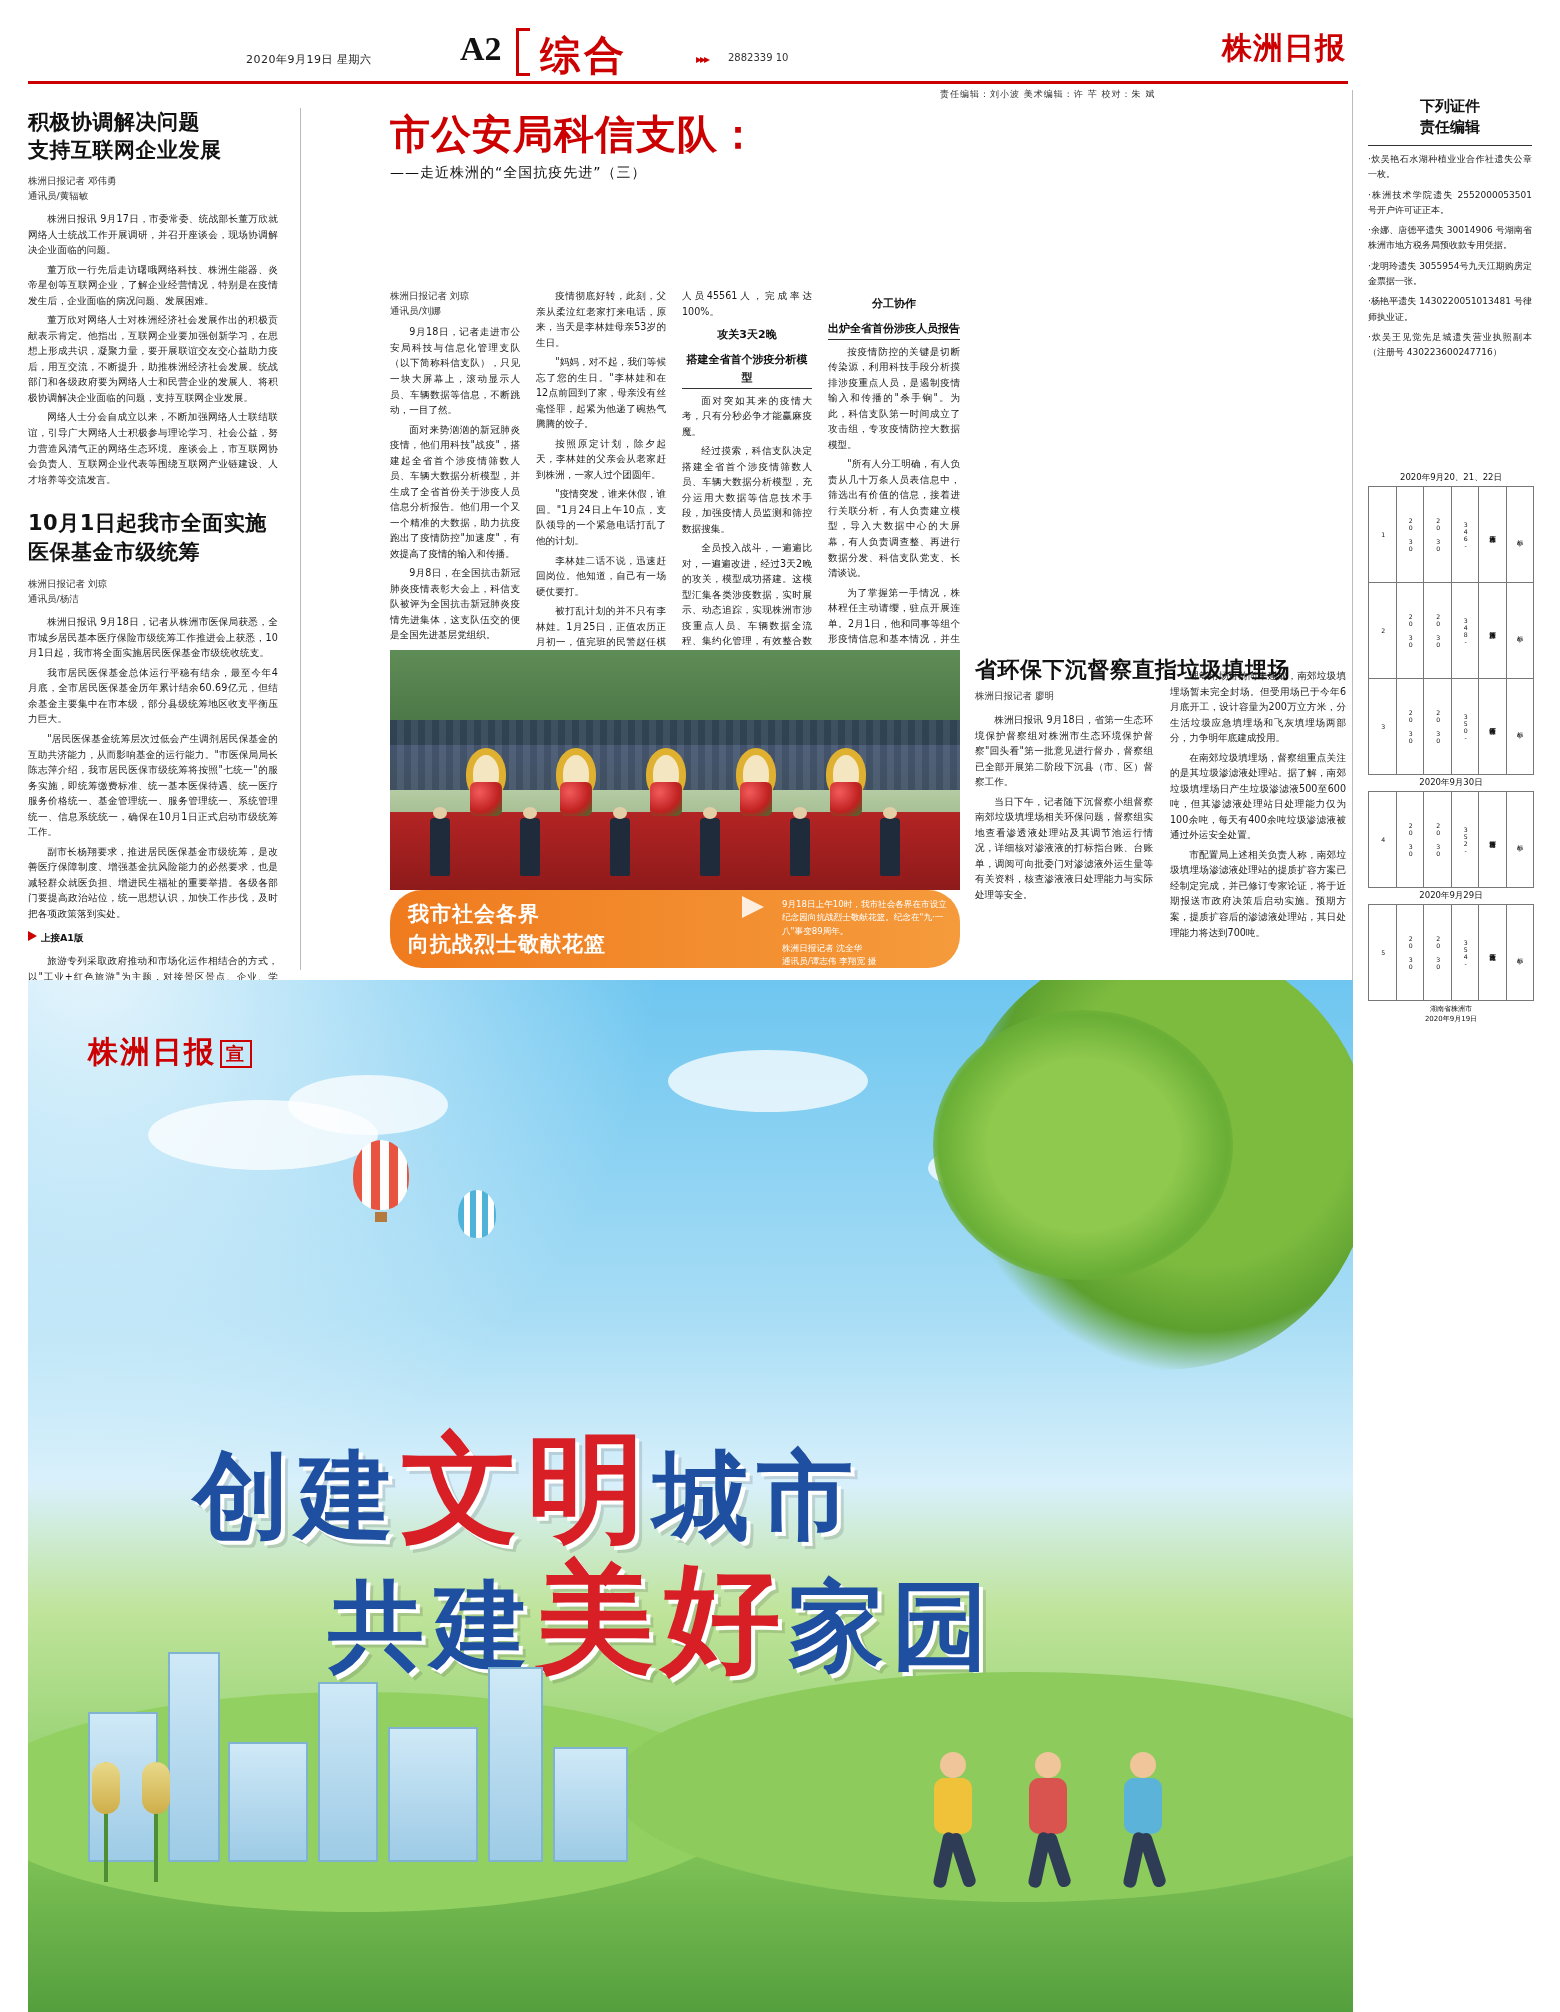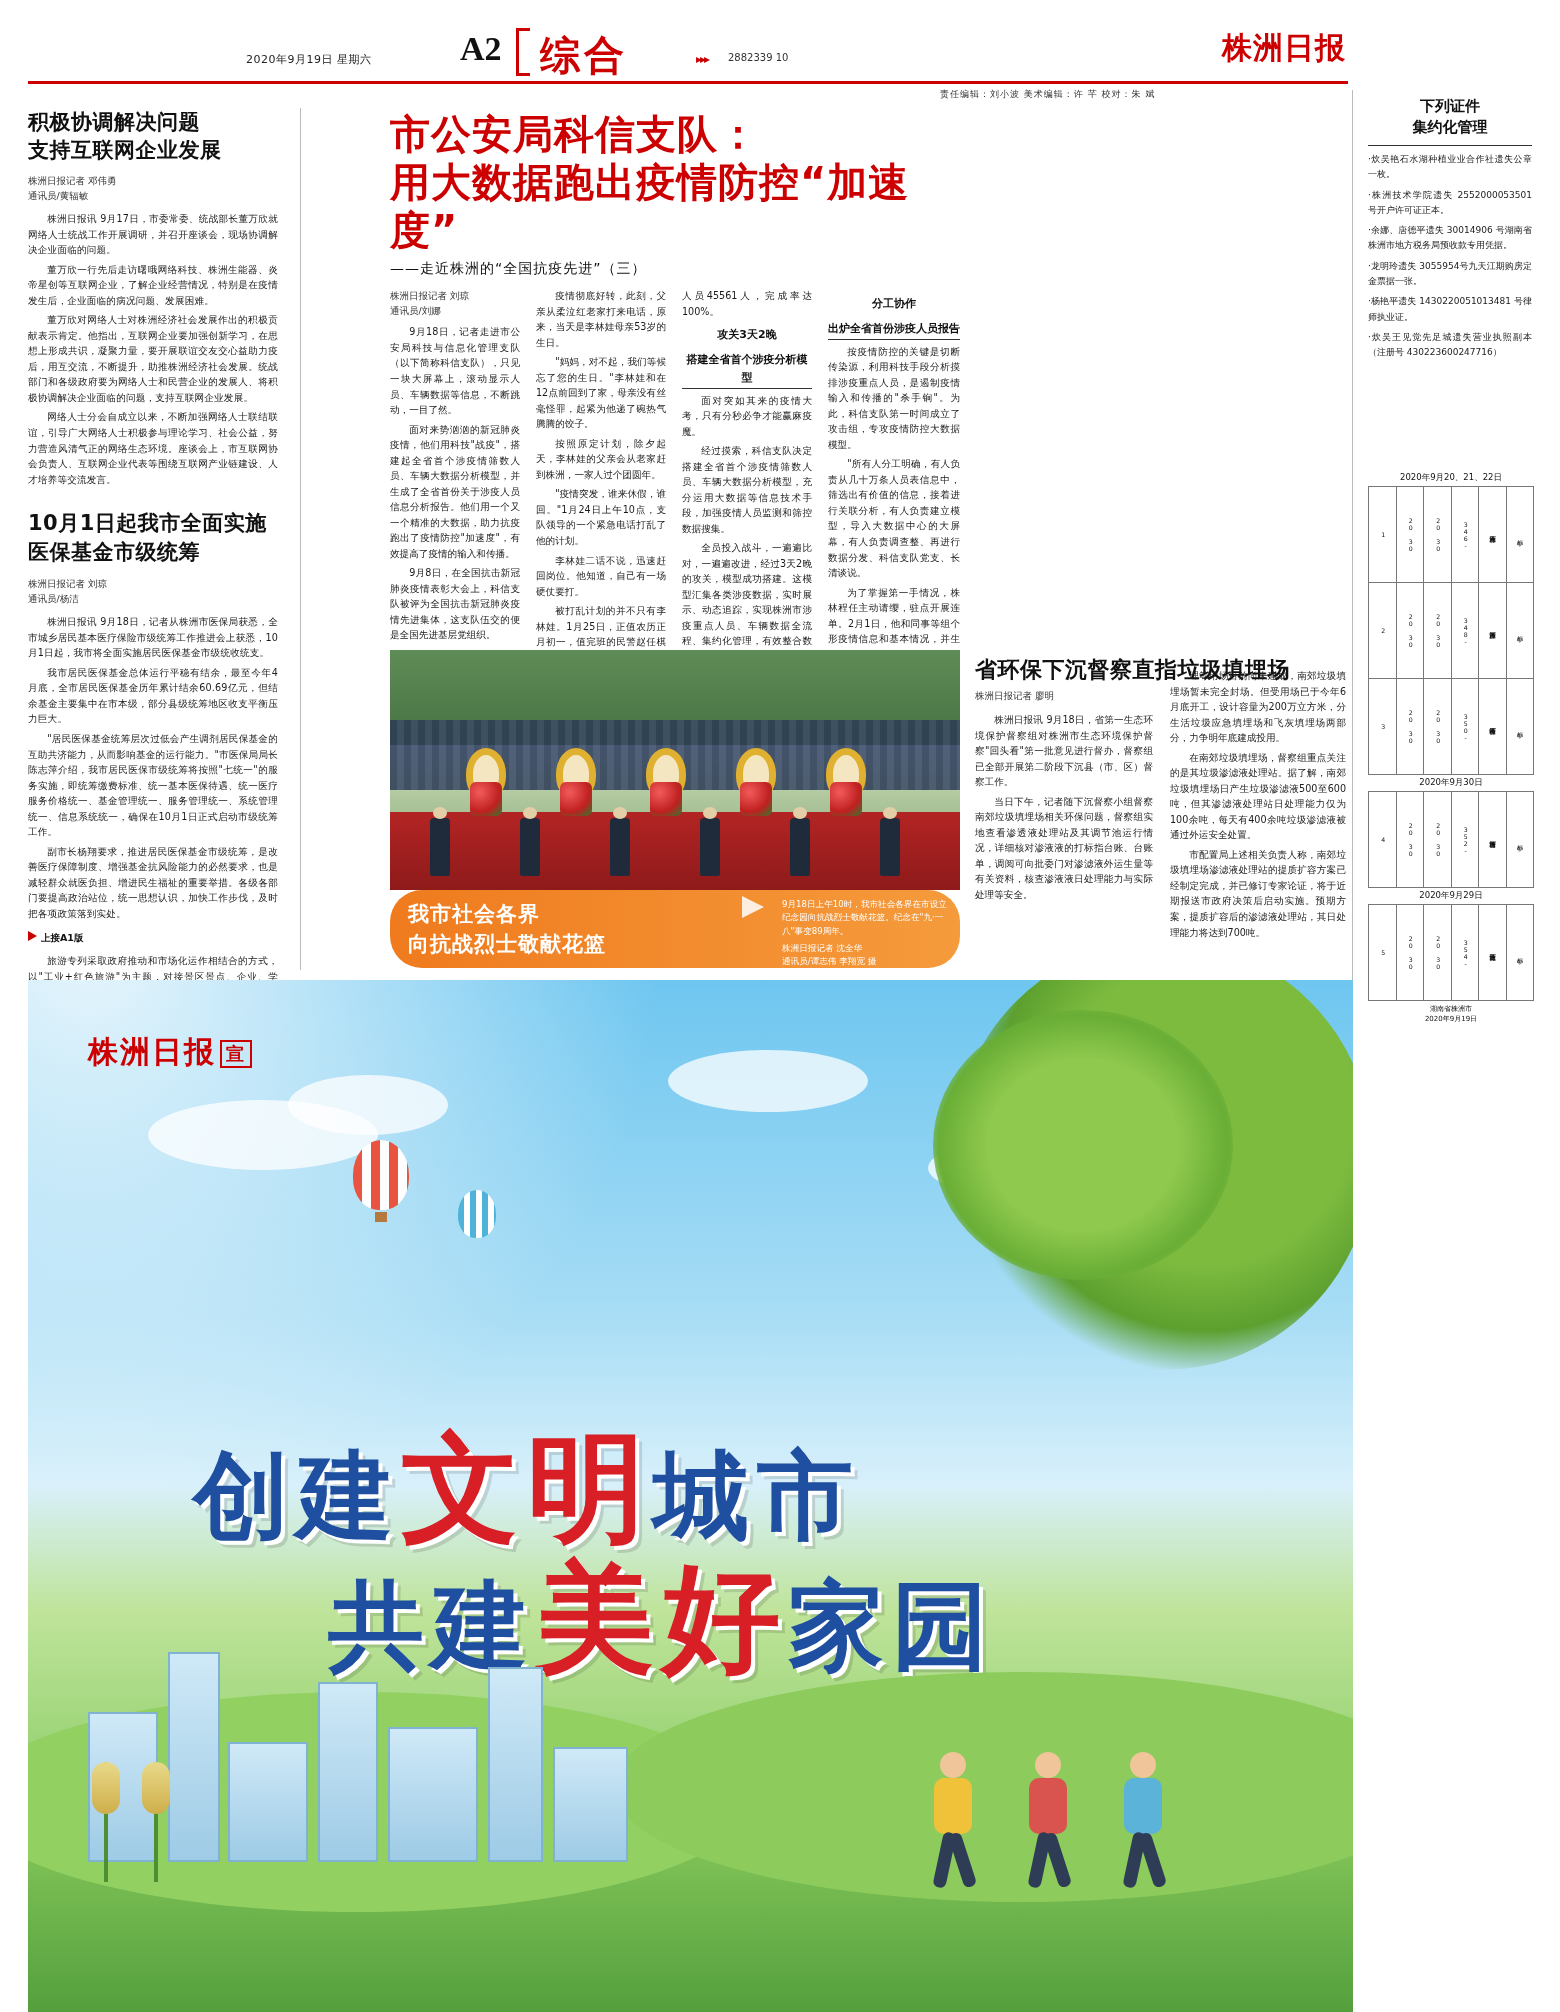--- a/index.html
+++ b/index.html
@@ -238,21 +238,20 @@
     <div class="jump-note">
       <span class="jump-tri"></span><span>上接A1版</span>
     </div>
     <div class="body-cn">
       <p>旅游专列采取政府推动和市场化运作相结合的方式，以"工业+红色旅游"为主题，对接景区景点、企业、学校、旅行社等以单位名义组织的旅游、研学、旅游考察定制，客户可个人参加。各单位可采取提前预约的方式，按需求组织团体。长沙铁路旅游集团湖北文化旅游发展有限公司方具体组置，旅游专列是旅游的、运行舒缓的、专列乘坐定制化、旅游观光、团队途出旅的规划，随团医生到旅游服务，列车餐饮服务和列车乘务服务等保质保障服务。</p>
     </div>
   </div>
 
   <div class="mainhead">
     <div class="mh1">市公安局科信支队：</div>
-    <div class="mh2">用大数据跑出疫情防控“加速度”</div>
     <div class="mh-sub">——走近株洲的“全国抗疫先进”（三）</div>
   </div>
 
   <div class="artcol" style="left:390px; top:288px; width:130px;">
     <div class="artbyline" style="white-space:pre-line;">株洲日报记者 刘琼
 通讯员/刘娜</div>
     <p>9月18日，记者走进市公安局科技与信息化管理支队（以下简称科信支队），只见一块大屏幕上，滚动显示人员、车辆数据等信息，不断跳动，一目了然。</p>
     <p>面对来势汹汹的新冠肺炎疫情，他们用科技"战疫"，搭建起全省首个涉疫情筛数人员、车辆大数据分析模型，并生成了全省首份关于涉疫人员信息分析报告。他们用一个又一个精准的大数据，助力抗疫跑出了疫情防控"加速度"，有效提高了疫情的输入和传播。</p>
     <p>9月8日，在全国抗击新冠肺炎疫情表彰大会上，科信支队被评为全国抗击新冠肺炎疫情先进集体，这支队伍交的便是全国先进基层党组织。</p>
     <div class="sub-h-c">全员返岗，投入战斗</div>
@@ -341,21 +340,21 @@
     <p>当日下午，记者随下沉督察小组督察南郊垃圾填埋场相关环保问题，督察组实地查看渗透液处理站及其调节池运行情况，详细核对渗液液的打标指台账、台账单，调阅可向批委门对渗滤液外运生量等有关资料，核查渗液液日处理能力与实际处理等安全。</p>
   </div>
   <div class="artcol" style="left:1170px; top:668px; width:176px;">
     <p>理等用场目前尚未建成，南郊垃圾填埋场暂未完全封场。但受用场已于今年6月底开工，设计容量为200万立方米，分生活垃圾应急填埋场和飞灰填埋场两部分，力争明年底建成投用。</p>
     <p>在南郊垃圾填埋场，督察组重点关注的是其垃圾渗滤液处理站。据了解，南郊垃圾填埋场日产生垃圾渗滤液500至600吨，但其渗滤液处理站日处理能力仅为100余吨，每天有400余吨垃圾渗滤液被通过外运安全处置。</p>
     <p>市配置局上述相关负责人称，南郊垃圾填埋场渗滤液处理站的提质扩容方案已经制定完成，并已修订专家论证，将于近期报送市政府决策后启动实施。预期方案，提质扩容后的渗滤液处理站，其日处理能力将达到700吨。</p>
   </div>
 
   <div class="notice-box">
     <div class="notice-title">下列证件</div>
-    <div class="notice-title">集约化管理</div>
+    <div class="notice-title">责任编辑</div>
     <div class="notice-rule"></div>
     <div class="notice-body">
       <p>·炊吴艳石水湖种植业业合作社遗失公章一枚。</p>
       <p>·株洲技术学院遗失 2552000053501 号开户许可证正本。</p>
       <p>·余娜、唐德平遗失 30014906 号湖南省株洲市地方税务局预收款专用凭据。</p>
       <p>·龙明玲遗失 3055954号九天江期购房定金票据一张。</p>
       <p>·杨艳平遗失 1430220051013481 号律师执业证。</p>
       <p>·炊吴王见觉先足城遗失营业执照副本（注册号 430223600247716）</p>
     </div>
   </div>

